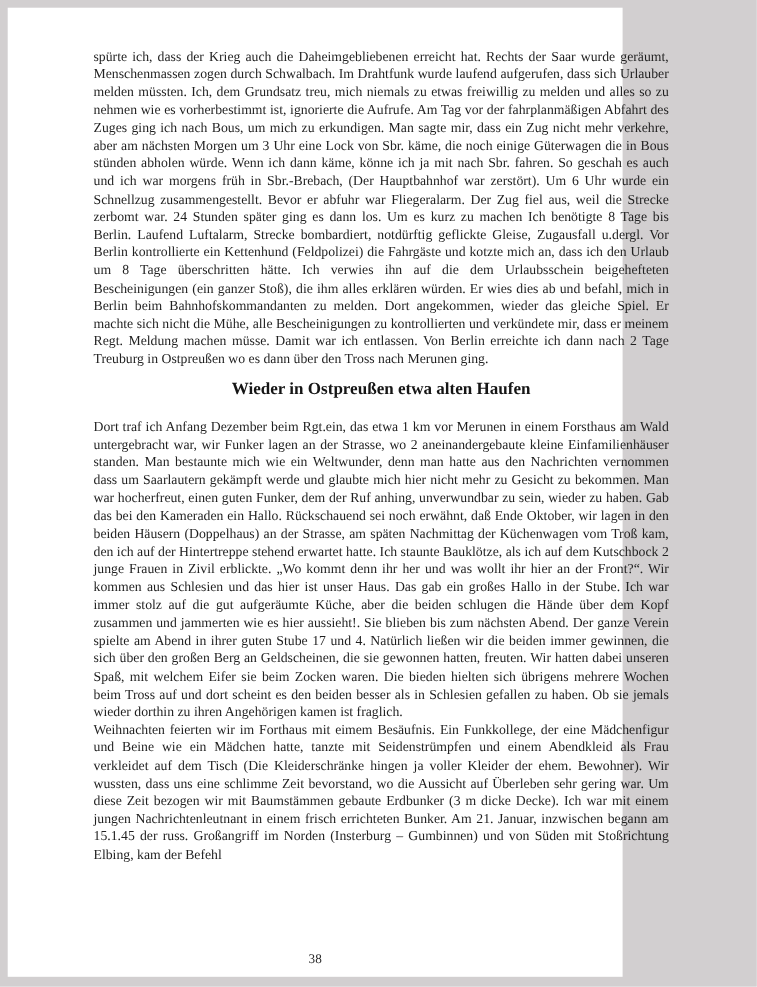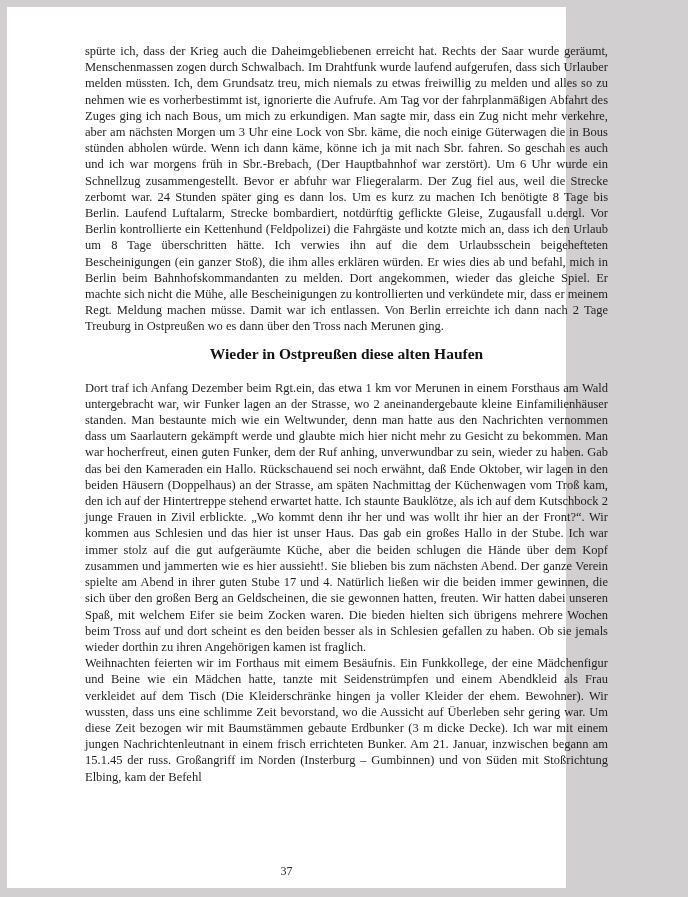--- a/index.html
+++ b/index.html
@@ -52,19 +52,19 @@
     color: #2b2b2b;
   }
 </style>
 </head>
 <body>
 
 <div class="surround">
   <div class="page">
     <div class="content">
       <p class="body-text">spürte ich, dass der Krieg auch die Daheimgebliebenen erreicht hat. Rechts der Saar wurde geräumt, Menschenmassen zogen durch Schwalbach. Im Drahtfunk wurde laufend aufgerufen, dass sich Urlauber melden müssten. Ich, dem Grundsatz treu, mich niemals zu etwas freiwillig zu melden und alles so zu nehmen wie es vorherbestimmt ist, ignorierte die Aufrufe. Am Tag vor der fahrplanmäßigen Abfahrt des Zuges ging ich nach Bous, um mich zu erkundigen. Man sagte mir, dass ein Zug nicht mehr verkehre, aber am nächsten Morgen um 3 Uhr eine Lock von Sbr. käme, die noch einige Güterwagen die in Bous stünden abholen würde. Wenn ich dann käme, könne ich ja mit nach Sbr. fahren. So geschah es auch und ich war morgens früh in Sbr.-Brebach, (Der Hauptbahnhof war zerstört). Um 6 Uhr wurde ein Schnellzug zusammengestellt. Bevor er abfuhr war Fliegeralarm. Der Zug fiel aus, weil die Strecke zerbomt war. 24 Stunden später ging es dann los. Um es kurz zu machen Ich benötigte 8 Tage bis Berlin. Laufend Luftalarm, Strecke bombardiert, notdürftig geflickte Gleise, Zugausfall u.dergl. Vor Berlin kontrollierte ein Kettenhund (Feldpolizei) die Fahrgäste und kotzte mich an, dass ich den Urlaub um 8 Tage überschritten hätte. Ich verwies ihn auf die dem Urlaubsschein beigehefteten Bescheinigungen (ein ganzer Stoß), die ihm alles erklären würden. Er wies dies ab und befahl, mich in Berlin beim Bahnhofskommandanten zu melden. Dort angekommen, wieder das gleiche Spiel. Er machte sich nicht die Mühe, alle Bescheinigungen zu kontrollierten und verkündete mir, dass er meinem Regt. Meldung machen müsse. Damit war ich entlassen. Von Berlin erreichte ich dann nach 2 Tage Treuburg in Ostpreußen wo es dann über den Tross nach Merunen ging.</p>
-      <h1 class="heading">Wieder in Ostpreußen diese alten Haufen</h1>
+      <h1 class="heading">Wieder in Ostpreußen etwa alten Haufen</h1>
       <p class="body-text">Dort traf ich Anfang Dezember beim Rgt.ein, das etwa 1 km vor Merunen in einem Forsthaus am Wald untergebracht war, wir Funker lagen an der Strasse, wo 2 aneinandergebaute kleine Einfamilienhäuser standen. Man bestaunte mich wie ein Weltwunder, denn man hatte aus den Nachrichten vernommen dass um Saarlautern gekämpft werde und glaubte mich hier nicht mehr zu Gesicht zu bekommen. Man war hocherfreut, einen guten Funker, dem der Ruf anhing, unverwundbar zu sein, wieder zu haben. Gab das bei den Kameraden ein Hallo. Rückschauend sei noch erwähnt, daß Ende Oktober, wir lagen in den beiden Häusern (Doppelhaus) an der Strasse, am späten Nachmittag der Küchenwagen vom Troß kam, den ich auf der Hintertreppe stehend erwartet hatte. Ich staunte Bauklötze, als ich auf dem Kutschbock 2 junge Frauen in Zivil erblickte. „Wo kommt denn ihr her und was wollt ihr hier an der Front?“. Wir kommen aus Schlesien und das hier ist unser Haus. Das gab ein großes Hallo in der Stube. Ich war immer stolz auf die gut aufgeräumte Küche, aber die beiden schlugen die Hände über dem Kopf zusammen und jammerten wie es hier aussieht!. Sie blieben bis zum nächsten Abend. Der ganze Verein spielte am Abend in ihrer guten Stube 17 und 4. Natürlich ließen wir die beiden immer gewinnen, die sich über den großen Berg an Geldscheinen, die sie gewonnen hatten, freuten. Wir hatten dabei unseren Spaß, mit welchem Eifer sie beim Zocken waren. Die bieden hielten sich übrigens mehrere Wochen beim Tross auf und dort scheint es den beiden besser als in Schlesien gefallen zu haben. Ob sie jemals wieder dorthin zu ihren Angehörigen kamen ist fraglich.</p>
       <p class="body-text">Weihnachten feierten wir im Forthaus mit eimem Besäufnis. Ein Funkkollege, der eine Mädchenfigur und Beine wie ein Mädchen hatte, tanzte mit Seidenstrümpfen und einem Abendkleid als Frau verkleidet auf dem Tisch (Die Kleiderschränke hingen ja voller Kleider der ehem. Bewohner). Wir wussten, dass uns eine schlimme Zeit bevorstand, wo die Aussicht auf Überleben sehr gering war. Um diese Zeit bezogen wir mit Baumstämmen gebaute Erdbunker (3 m dicke Decke). Ich war mit einem jungen Nachrichtenleutnant in einem frisch errichteten Bunker. Am 21. Januar, inzwischen begann am 15.1.45 der russ. Großangriff im Norden (Insterburg – Gumbinnen) und von Süden mit Stoßrichtung Elbing, kam der Befehl</p>
     </div>
-    <div class="page-number">37</div>
+    <div class="page-number">38</div>
   </div>
 </div>
 
 </body></html>

